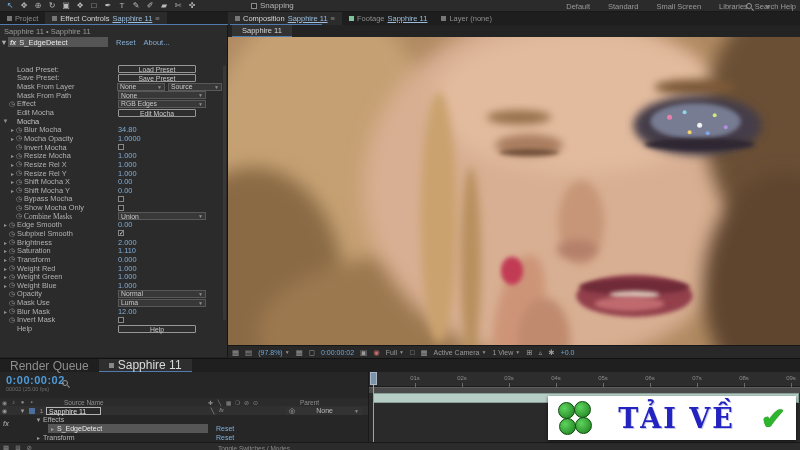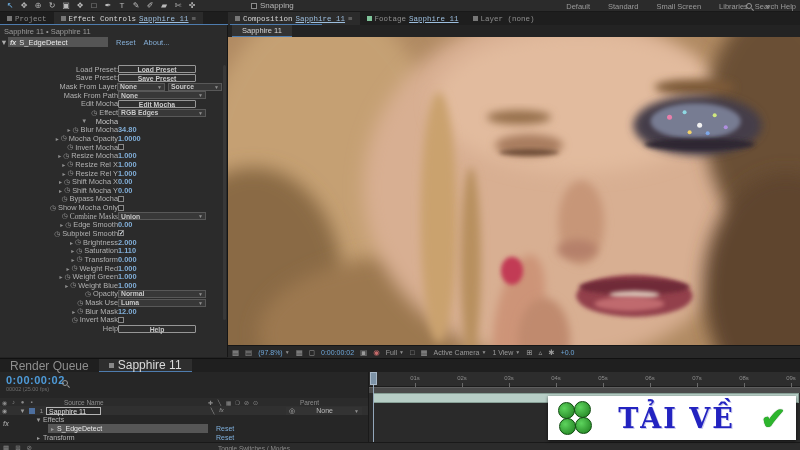--- a/index.html
+++ b/index.html
@@ -15,44 +15,44 @@
   .cbx { width:6px; height:6px; border:1px solid #8a8a8a; background:#222; display:inline-block; }
   #ws-strip { position:absolute; right:30px; top:0; height:12px; display:flex; align-items:center; gap:18px; }
   .ws { color:#9a9a9a; font-size:7.5px; }
   #search-help { position:absolute; right:-26px; top:0; height:12px; display:flex; align-items:center; gap:3px; }
   .mag { position:relative; width:6px; height:6px; border:1px solid #9a9a9a; border-radius:50%; display:inline-block; }
   .mag::after { content:""; position:absolute; width:3px; height:1px; background:#9a9a9a; transform:rotate(45deg); left:4px; top:5px; }
 
   
   #tabrow { position:absolute; left:0; top:12px; width:800px; height:13px; background:#1e1e1e; display:flex; }
   .tabgrp { display:flex; align-items:flex-end; }
-  .ptab { height:13px; display:flex; align-items:center; gap:3px; padding:0 7px; font-size:7.5px; color:#8e8e8e; background:#1e1e1e;font-family:Liberation Mono, monospace; }
+  .ptab { height:13px; display:flex; align-items:center; gap:3px; padding:0 7px; font-size:7.5px; color:#8e8e8e; background:#1e1e1e; }
   .ptab.active { background:#2b2b2b; color:#d6d6d6; }
   .ptab .pn { color:#9cbede; text-decoration:underline; }
   .ptab .sq { width:5px; height:5px; background:#777; display:inline-block; }
   .ptab .sq.green { background:#7fc49a; }
   .focus-line-left { position:absolute; left:0; top:24px; width:228px; height:1px; background:#4e7cae; }
   .focus-line-comp { position:absolute; left:230px; top:24px; width:92px; height:1px; background:#4e7cae; }
 
   
   #ecpanel { position:absolute; left:0; top:25px; width:228px; height:332px; background:#2b2b2b; border-right:1px solid #161616; }
   #ec-breadcrumb { padding:2px 0 1px 4px; color:#9a9a9a; font-size:7.5px; }
   #ec-effhead { position:relative; height:10px; display:flex; align-items:center; font-size:7.5px; }
   #ec-effhead .tri { width:8px; text-align:center; color:#aaa; }
   #ec-effname { background:#555; color:#e8e8e8; padding:0 4px 0 2px; display:flex; gap:3px; align-items:center; width:100px; height:10px; }
   .fxb { font-style:italic; font-weight:bold; color:#ddd; font-size:7px; }
   .eclink { color:#85aed6; margin-left:8px; }
   #ec-params { position:absolute; left:0; top:40px; width:222px; }
   .ec-row { display:flex; height:8.65px; align-items:center; font-size:7.4px; }
-  .ec-l { width:118px; display:flex; align-items:center; overflow:hidden; white-space:nowrap;justify-content:flex-end; }
+  .ec-l { width:118px; display:flex; align-items:center; overflow:hidden; white-space:nowrap; }
   .ec-arrow { width:7px; color:#8f8f8f; font-size:6px; text-align:center; flex:none; }
   .ec-sw { width:8px; color:#9a9a9a; font-size:7px; flex:none; }
   .ec-label { color:#b2b2b2; }
   .ec-label.grp { color:#c8c8c8; }
-  .ec-r { display:flex; align-items:flex-end; gap:3px;font-weight:bold; }
+  .ec-r { display:flex; align-items:flex-end; gap:3px; }
   .ec-val { color:#80aed8; }
   .ec-cb { width:6px; height:6px; border:1px solid #888; background:#252525; font-size:6px; line-height:5px; color:#dfe7ee; text-align:center; }
   .ec-dd { height:8px; background:#383838; border:1px solid #585858; color:#c9c9c9; display:flex; align-items:center; justify-content:space-between; padding:0 2px; font-size:6.8px; }
   .ec-dd .car { color:#8f8f8f; font-size:5px; }
   .ec-btn { width:78px; height:8px; border:1px solid #979797; background:#2e2e2e; color:#c9c9c9; text-align:center; font-size:6.8px; line-height:7px; border-radius:1px; }
   #ec-scroll { position:absolute; right:1px; top:40px; width:3px; height:255px; background:#383838; border-radius:2px; }
 
   
   #viewer { position:absolute; left:228px; top:25px; width:572px; height:333px; background:#1f1f1f; }
   #vtabstrip { height:12px; background:#232323; display:flex; }
@@ -240,38 +240,38 @@
           <div class="ec-r">
             <span class="ec-dd" style="width: 88px;">
               <span>None</span>
               <span class="car">▼</span>
             </span>
           </div>
         </div>
         <div class="ec-row">
           <div class="ec-l" style="padding-left: 2px;">
             <span class="ec-arrow"></span>
-            <span class="ec-sw"> </span>
-            <span class="ec-label">Edit Mocha</span>
-          </div>
-          <div class="ec-r">
-            <span class="ec-btn">Edit Mocha</span>
-          </div>
-        </div>
-        <div class="ec-row">
-          <div class="ec-l" style="padding-left: 2px;">
-            <span class="ec-arrow"></span>
             <span class="ec-sw">◷</span>
             <span class="ec-label">Effect</span>
           </div>
           <div class="ec-r">
             <span class="ec-dd" style="width: 88px;">
               <span>RGB Edges</span>
               <span class="car">▼</span>
             </span>
+          </div>
+        </div>
+        <div class="ec-row">
+          <div class="ec-l" style="padding-left: 2px;">
+            <span class="ec-arrow"></span>
+            <span class="ec-sw"> </span>
+            <span class="ec-label">Edit Mocha</span>
+          </div>
+          <div class="ec-r">
+            <span class="ec-btn">Edit Mocha</span>
           </div>
         </div>
         <div class="ec-row">
           <div class="ec-l" style="padding-left: 2px;">
             <span class="ec-arrow">▼</span>
             <span class="ec-sw"> </span>
             <span class="ec-label grp">Mocha</span>
           </div>
           <div class="ec-r"></div>
         </div>

